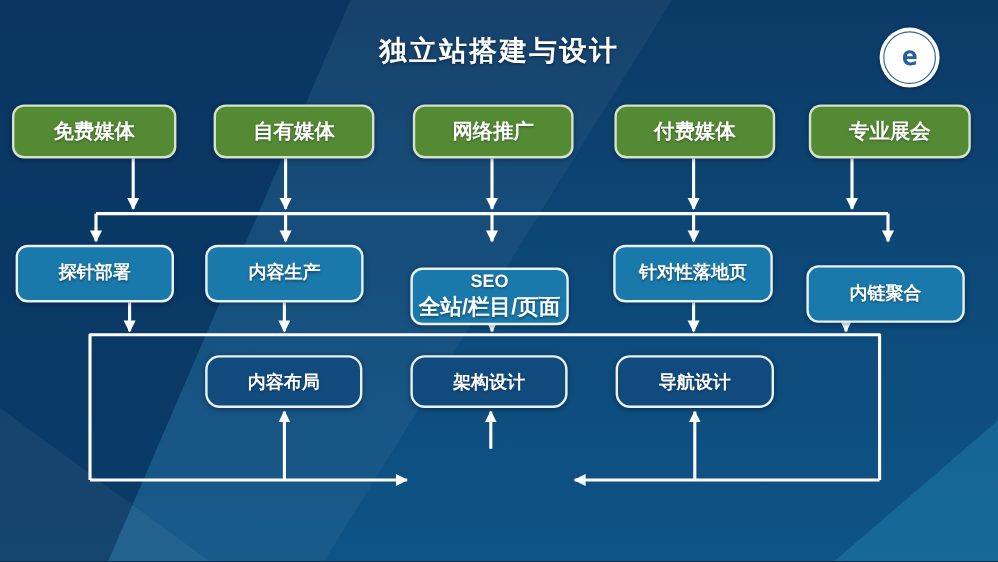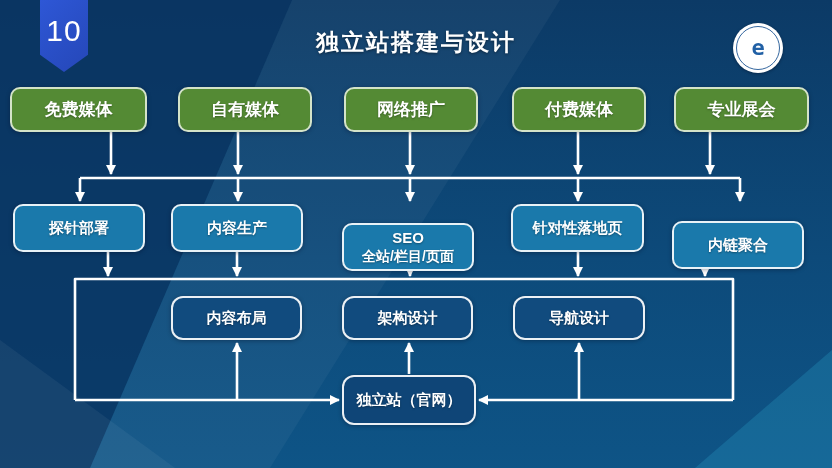--- a/index.html
+++ b/index.html
@@ -14,21 +14,21 @@
     position:absolute;z-index:3;display:flex;flex-direction:column;
     align-items:center;justify-content:center;color:#fff;font-weight:bold;
     border-radius:10px;box-sizing:border-box;text-align:right;
     box-shadow:0 1px 4px rgba(0,10,30,.35);
     text-shadow:0 1px 2px rgba(0,0,0,.35);
   }
   .node .sub{font-weight:bold;}
   .node .sub:empty{display:none;}
   .src{background:#548a34;border:2px solid rgba(235,242,228,.85);font-size:17px;}
   .tac{background:#1a79ab;border:2px solid rgba(255,255,255,.9);font-size:15px;line-height:1.25;}
-  .tac .sub{font-size:14px;}
+  .tac .sub{font-size:18px;}
   .des{background:#114b7e;border:2px solid rgba(255,255,255,.92);border-radius:12px;font-size:15px;}
   .site{background:#0f4577;border:2px solid rgba(255,255,255,.92);border-radius:12px;font-size:15px;}
   .ribbon{
     position:absolute;left:40px;top:0;width:48px;height:72px;z-index:4;
     background:linear-gradient(135deg,#2e57d6,#2547b8);
     clip-path:polygon(0 0,100% 0,100% 76%,50% 100%,0 76%);
     display:flex;justify-content:center;color:#fff;
   }
   .ribbon span{font-size:30px;line-height:1;margin-top:16px;letter-spacing:1px;}
   .title{
@@ -95,23 +95,20 @@
         <line x1="733" y1="400" x2="479" y2="400" marker-end="url(#ah)"></line>
       </g>
       <g>
         <line x1="237" y1="400" x2="237" y2="343" marker-end="url(#ah)"></line>
         <line x1="409" y1="374" x2="409" y2="343" marker-end="url(#ah)"></line>
         <line x1="579" y1="400" x2="579" y2="343" marker-end="url(#ah)"></line>
       </g>
     </g>
   </svg>
 
-  <div class="ribbon">
-    <span>10</span>
-  </div>
 
   <h1 class="title">独立站搭建与设计</h1>
 
   <div class="logo">
     <span class="ring"></span>
     <span class="mark">e</span>
   </div>
 
   <div class="node src" style="left:10px;top:87px;width:137px;height:45px;">
       <span>免费媒体</span>
@@ -149,17 +146,14 @@
   <div class="node des" style="left:171px;top:296px;width:131px;height:44px;">
       <span>内容布局</span>
     </div>
   <div class="node des" style="left:342px;top:296px;width:131px;height:44px;">
       <span>架构设计</span>
     </div>
   <div class="node des" style="left:513px;top:296px;width:132px;height:44px;">
       <span>导航设计</span>
     </div>
 
-  <div class="node site" style="left:342px;top:375px;width:134px;height:50px;">
-      <span>独立站（官网）</span>
-    </div>
 
 </div>
 
 </body></html>

